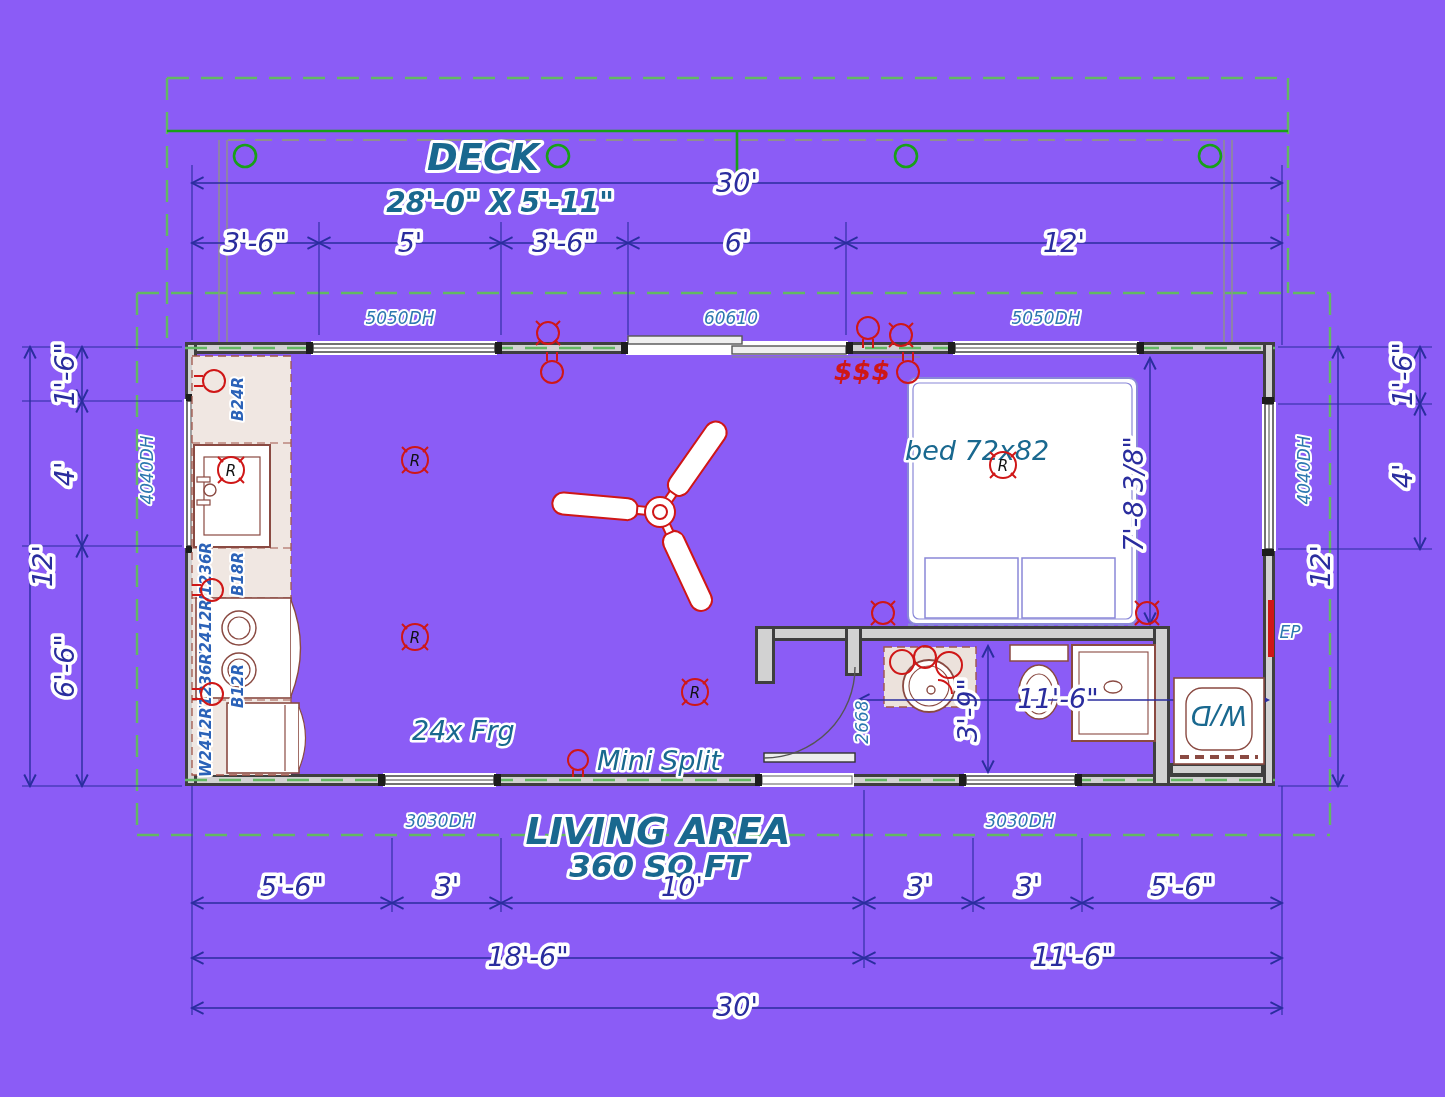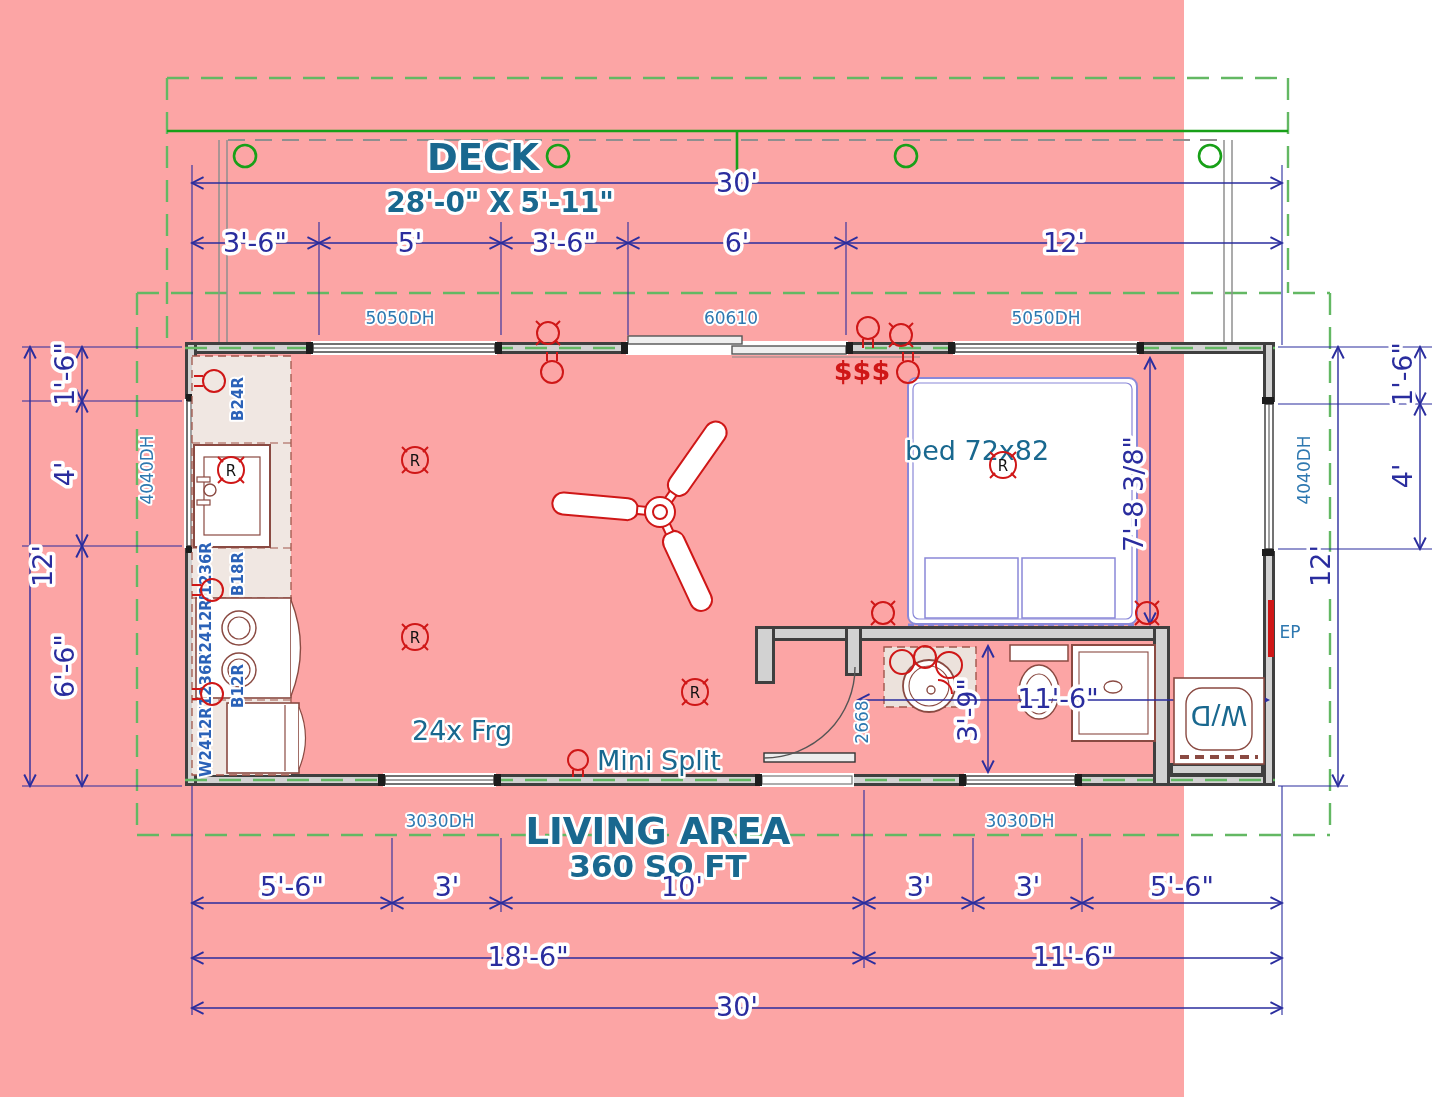--- a/index.html
+++ b/index.html
@@ -1,17 +1,17 @@
 <!DOCTYPE html>
 <html><head>
 <meta charset="utf-8">
 <style>
   html,body{margin:0;padding:0;background:#fff;}
-  #plan{position:relative;width:1184px;height:1097px;background:#fca5a5;
-        font-family:"DejaVu Sans","Liberation Sans",sans-serif;}
+  #plan{position:relative;width:1445px;height:1097px;background:#8b5cf6;
+        font-family:"DejaVu Sans","Liberation Sans",sans-serif;font-style:italic;}
   svg text{font-family:"DejaVu Sans","Liberation Sans",sans-serif;}
   .dimln{stroke:#2a2d9e;stroke-width:1.4;fill:none;}
   .extln{stroke:#2a2d9e;stroke-width:1.1;fill:none;}
   .dimtxt{fill:#2a2d9e;font-size:27px;font-weight:500;text-anchor:middle;
           paint-order:stroke;stroke:#ffffff;stroke-width:7px;stroke-linejoin:round;}
   .wintxt{fill:#2e78b0;font-size:17px;font-weight:500;text-anchor:middle;
           paint-order:stroke;stroke:#fff;stroke-width:4px;stroke-linejoin:round;}
   .cabtxt{fill:#2b62b8;font-size:15px;font-weight:600;text-anchor:middle;
           paint-order:stroke;stroke:#fff;stroke-width:4px;stroke-linejoin:round;}
   .titletxt{fill:#19688f;font-weight:bold;text-anchor:middle;

